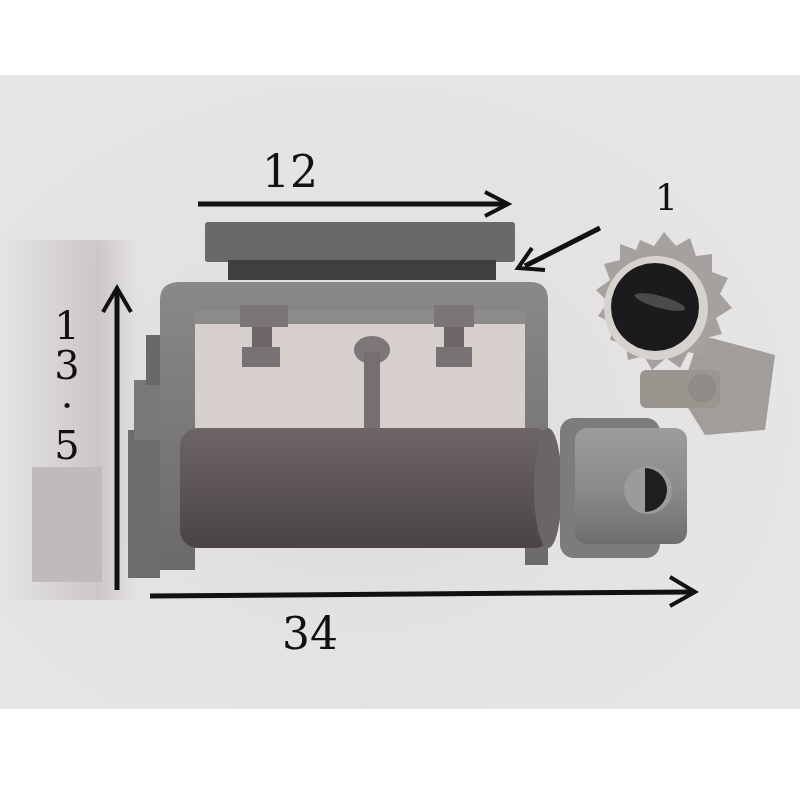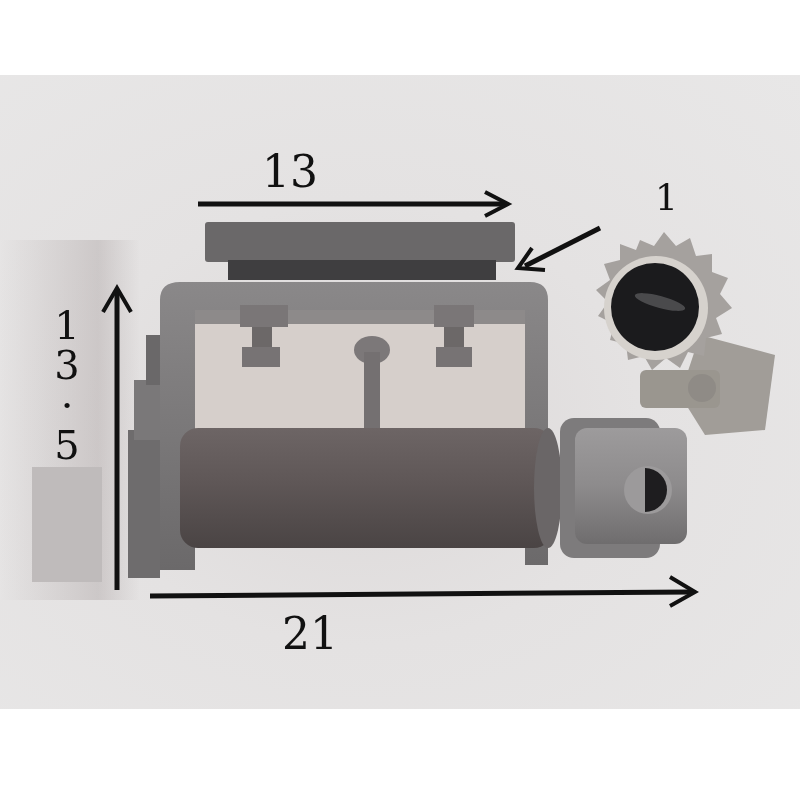--- a/index.html
+++ b/index.html
@@ -118,22 +118,22 @@
   <g stroke="#111" stroke-width="5" fill="none">
     <line x1="117" y1="590" x2="117" y2="290"></line>
     <polyline points="103,312 117,288 131,312" stroke-width="4"></polyline>
   </g>
   <g stroke="#111" stroke-width="5" fill="none">
     <line x1="150" y1="596" x2="692" y2="592"></line>
     <polyline points="670,577 695,592 670,606" stroke-width="4"></polyline>
   </g>
 </svg>
 
-<div class="label" style="left:262px; top:150px;">13</div>
+<div class="label" style="left:262px; top:150px;">12</div>
 <div class="label" style="left:655px; top:180px; font-size:36px;">1</div>
 <div class="vlabel">
   <span>1</span>
   <span>3</span>
   <span>·</span>
   <span>5</span>
 </div>
 <div class="mask"></div>
-<div class="label" style="left:282px; top:612px;">21</div>
+<div class="label" style="left:282px; top:612px;">34</div>
 
 </body></html>

